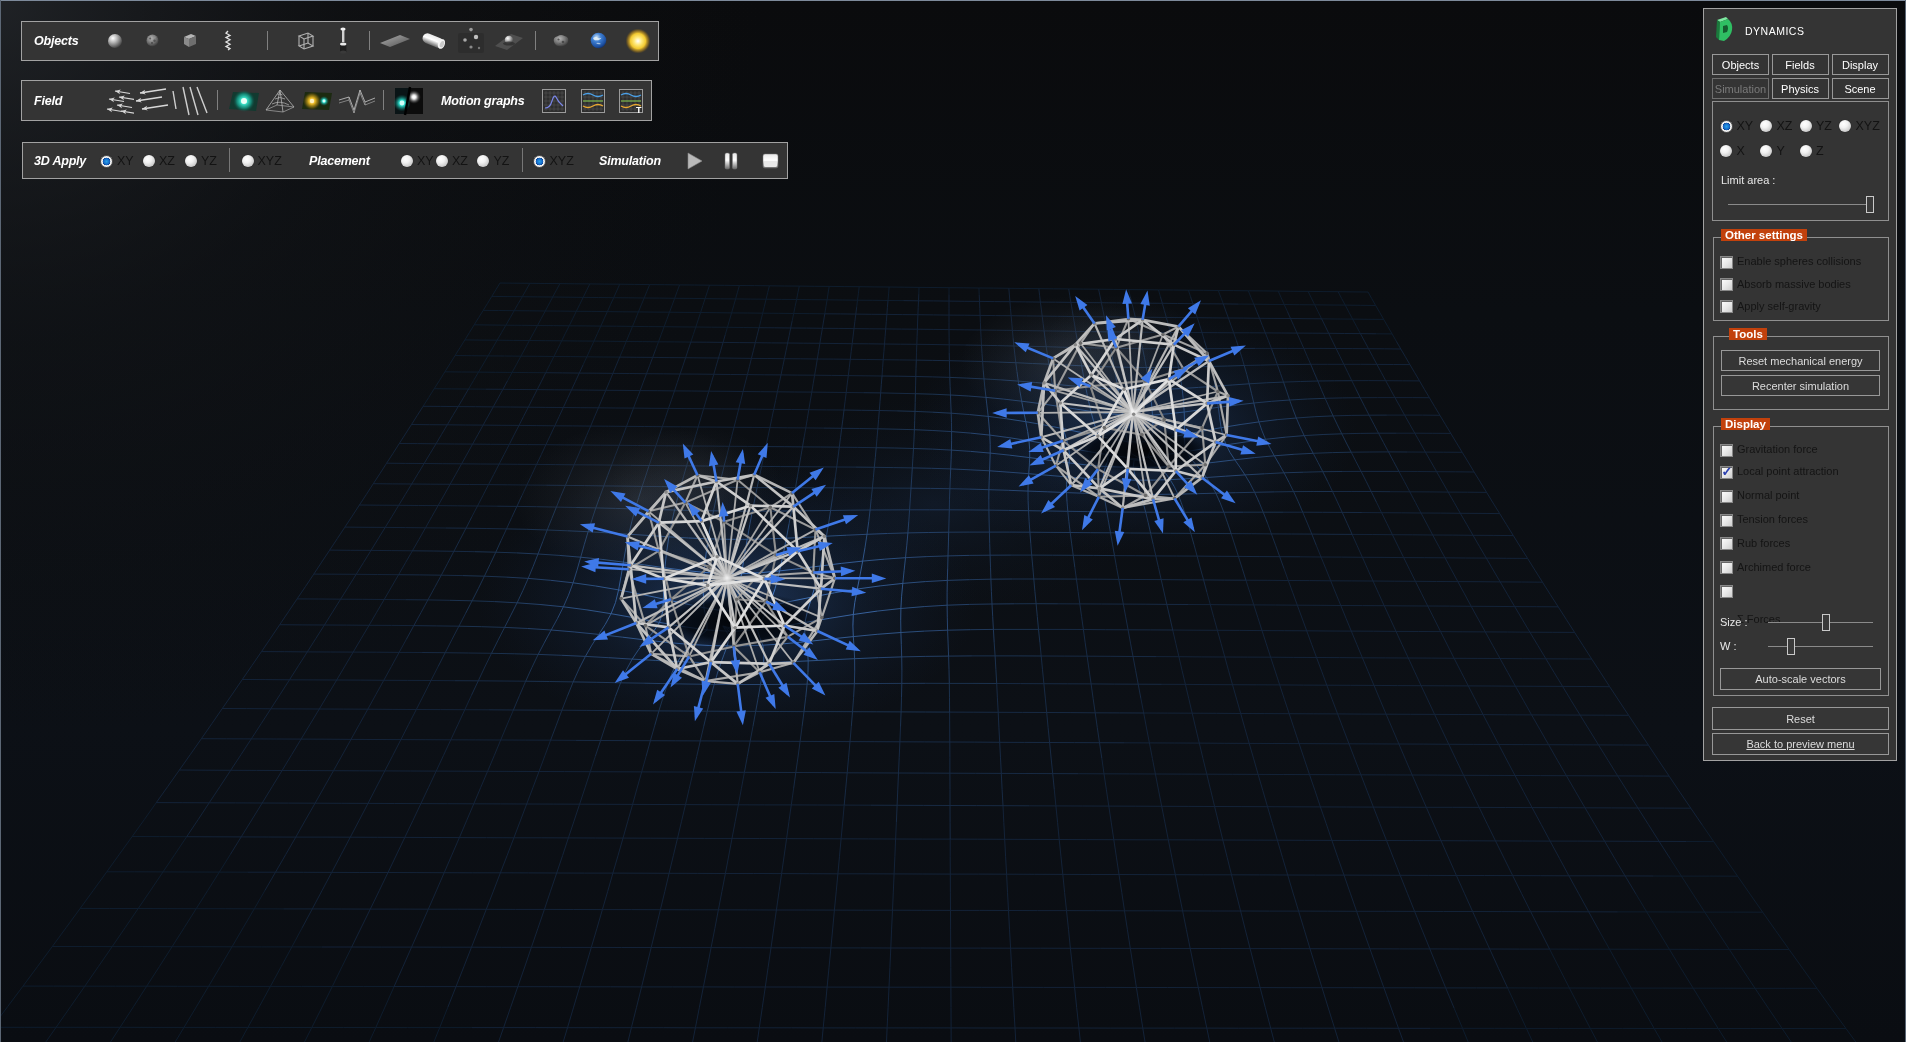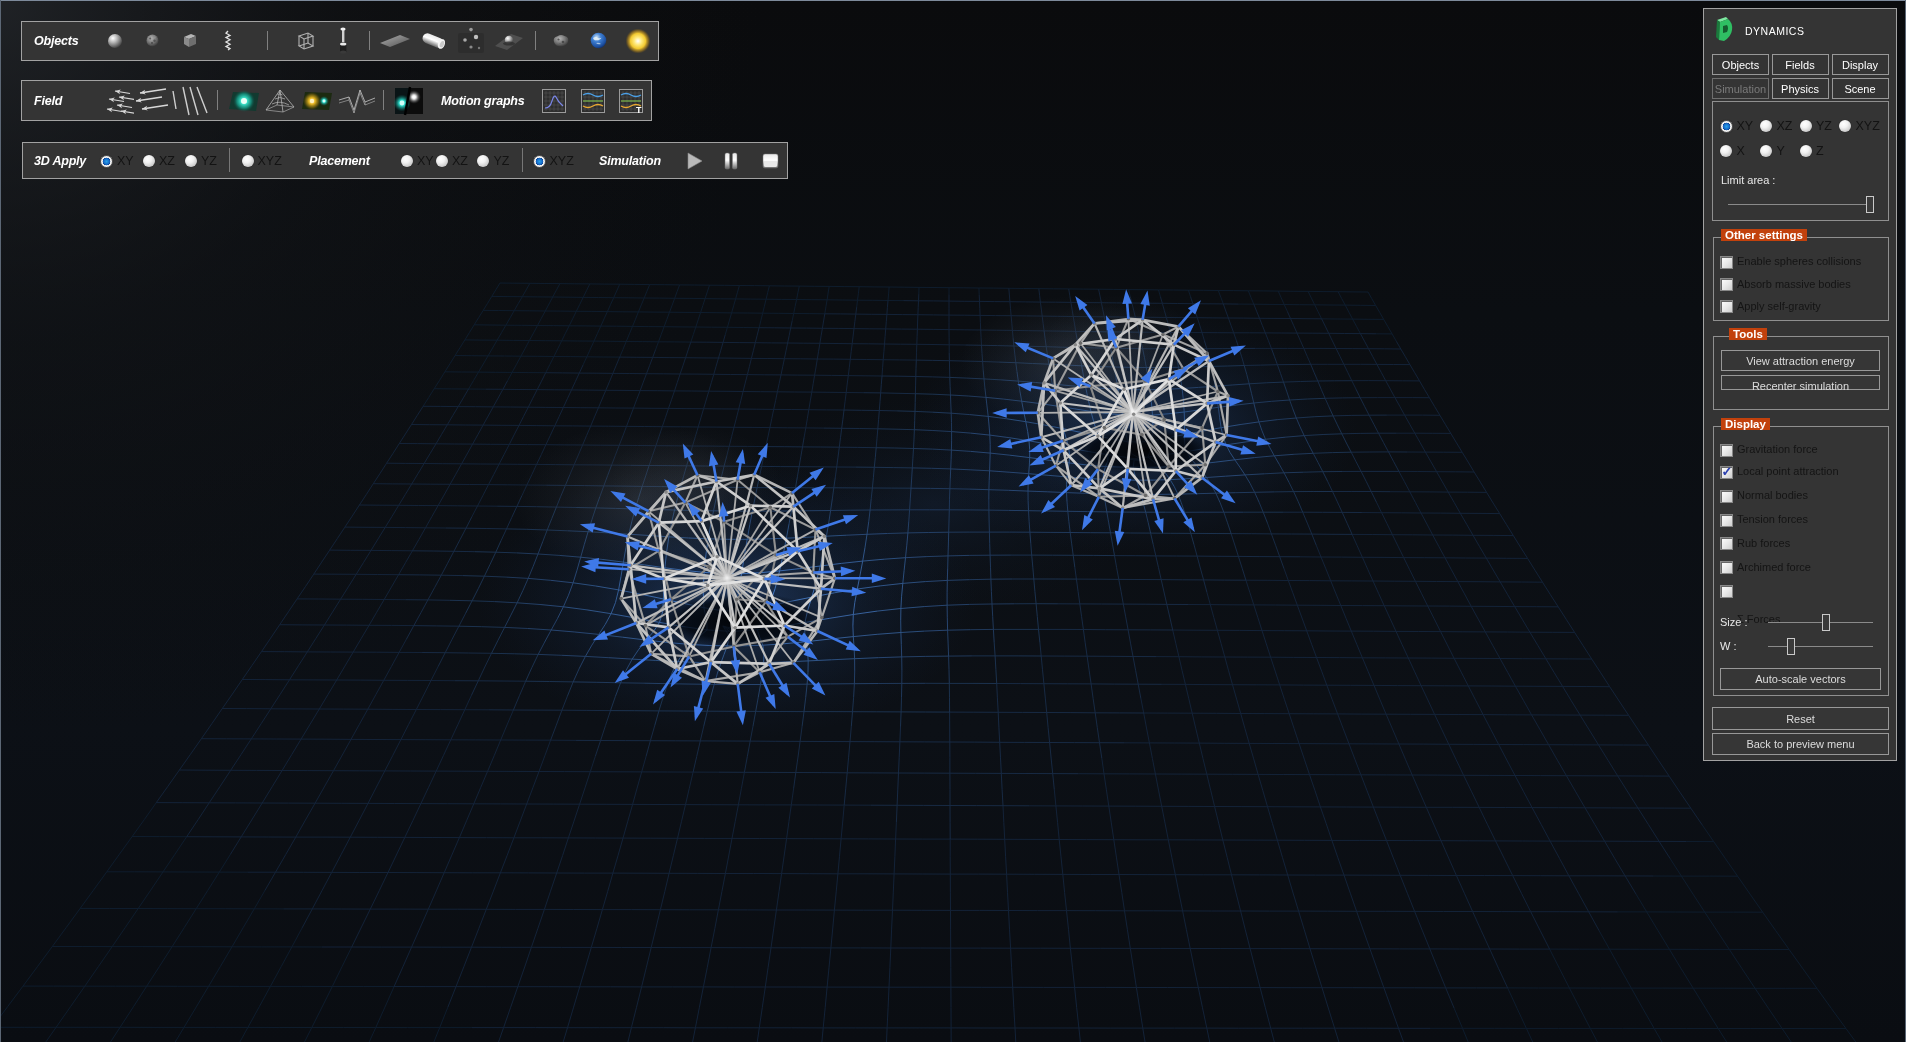--- a/index.html
+++ b/index.html
@@ -1046,41 +1046,41 @@
 <div class="fieldset" style="left:1713px;top:237px;width:176px;height:84px;"></div>
 <div class="legend" style="left:1721px;top:229px;">Other settings</div>
 <div class="check" style="left:1720px;top:255.5px;"></div>
     <div class="clbl" style="left:1737px;top:255px;">Enable spheres collisions</div>
 <div class="check" style="left:1720px;top:278px;"></div>
     <div class="clbl" style="left:1737px;top:277.5px;">Absorb massive bodies</div>
 <div class="check" style="left:1720px;top:300px;"></div>
     <div class="clbl" style="left:1737px;top:299.5px;">Apply self-gravity</div>
 <div class="fieldset" style="left:1713px;top:336px;width:176px;height:74px;"></div>
 <div class="legend" style="left:1721px;top:328px;margin-left:8px;">Tools</div>
-<div class="btn" style="left:1721px;top:350px;width:159px;height:21px;line-height:20px;">View attraction energy</div>
-<div class="btn" style="left:1721px;top:375px;width:159px;height:15px;line-height:20px;">Recenter simulation</div>
+<div class="btn" style="left:1721px;top:350px;width:159px;height:21px;line-height:20px;">Reset mechanical energy</div>
+<div class="btn" style="left:1721px;top:375px;width:159px;height:21px;line-height:20px;">Recenter simulation</div>
 <div class="fieldset" style="left:1713px;top:426px;width:176px;height:270px;"></div>
 <div class="legend" style="left:1721px;top:418px;">Display</div>
 <div class="check" style="left:1720px;top:443.5px;"></div>
     <div class="clbl" style="left:1737px;top:443px;">Gravitation force</div>
 <div class="check" style="left:1720px;top:465.5px;">
       <span style="position:absolute;left:0.5px;top:-3px;color:#2a3fb0;font-size:13px;font-weight:bold;">✓</span>
     </div>
     <div class="clbl" style="left:1737px;top:465px;">Local point attraction</div>
 <div class="check" style="left:1720px;top:489.5px;"></div>
-    <div class="clbl" style="left:1737px;top:489px;">Normal bodies</div>
+    <div class="clbl" style="left:1737px;top:489px;">Normal point</div>
 <div class="check" style="left:1720px;top:513.5px;"></div>
     <div class="clbl" style="left:1737px;top:513px;">Tension forces</div>
 <div class="check" style="left:1720px;top:537px;"></div>
     <div class="clbl" style="left:1737px;top:536.5px;">Rub forces</div>
 <div class="check" style="left:1720px;top:561px;"></div>
     <div class="clbl" style="left:1737px;top:560.5px;">Archimed force</div>
 <div class="check" style="left:1720px;top:584.5px;"></div>
     <div class="clbl" style="left:1737px;top:584px;margin-top:29px;">Σ Forces</div>
 <div class="wlbl" style="left:1720px;top:615.5px;">Size :</div>
 <div class="sline" style="left:1768px;top:622px;width:105px;"></div>
 <div class="shandle" style="left:1822px;top:614px;"></div>
 <div class="wlbl" style="left:1720px;top:639.5px;">W :</div>
 <div class="sline" style="left:1768px;top:646px;width:105px;"></div>
 <div class="shandle" style="left:1786.5px;top:638px;"></div>
 <div class="btn" style="left:1720px;top:668px;width:161px;height:22px;line-height:21px;">Auto-scale vectors</div>
 <div class="btn" style="left:1712px;top:707px;width:177px;height:23px;line-height:22px;">Reset</div>
-<div class="btn" style="left:1712px;top:732.5px;width:177px;height:22px;line-height:21px;">Back to preview menu</div>
+<div class="btn" style="left:1712px;top:732.5px;width:177px;height:22px;line-height:21px;text-decoration:underline;">Back to preview menu</div>
 </div>
 </body></html>

